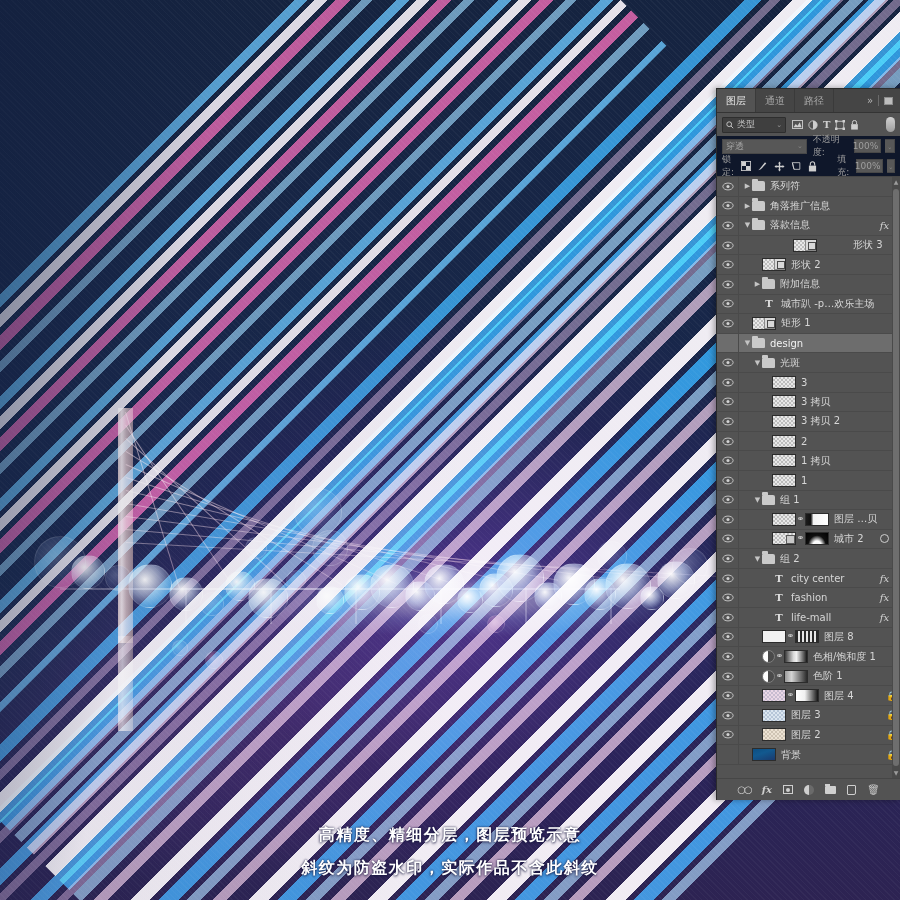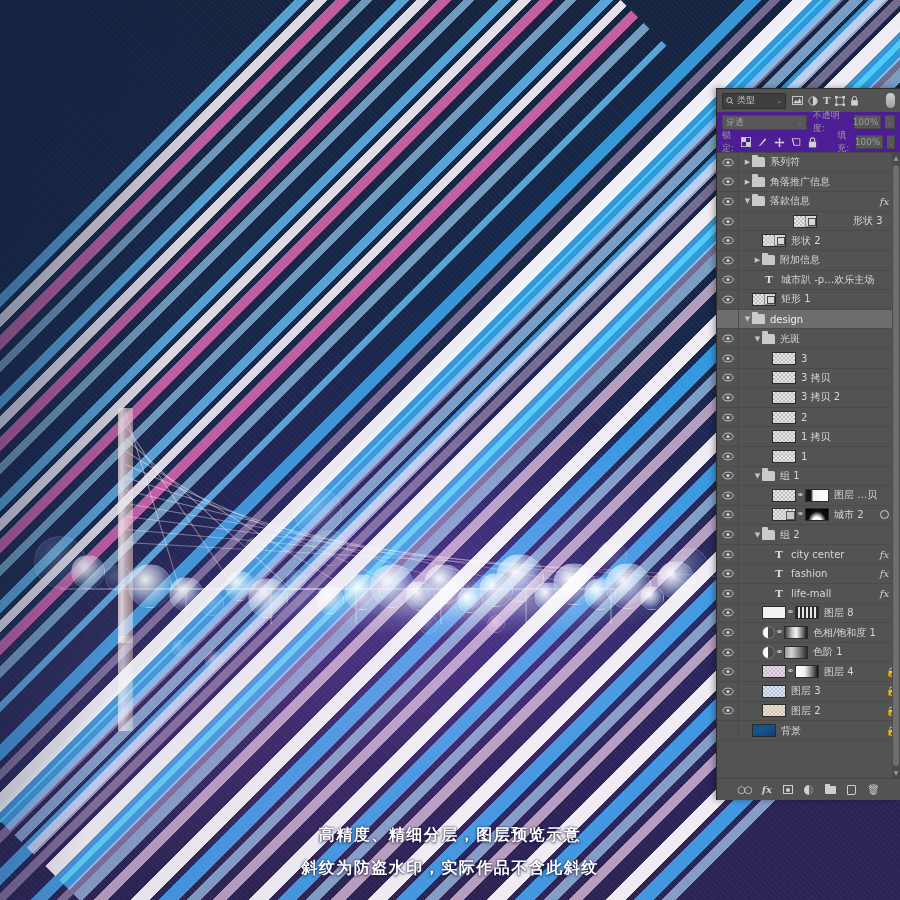--- a/index.html
+++ b/index.html
@@ -159,21 +159,21 @@
   .selbox .caret { margin-left: auto; font-size: 7px; color: #9a9a9a; }
   .ficons { display: flex; align-items: center; gap: 5px; margin-left: 2px; }
   .ficons span { color: #cfcfcf; font-size: 10px; line-height: 1; }
   .toggle-pill {
     margin-left: auto; width: 9px; height: 15px; border-radius: 5px;
     background: linear-gradient(180deg,#d2d2d2,#9d9d9d);
   }
 
   .blendbar, .lockbar {
     height: 20px; display: flex; align-items: center; gap: 4px;
-    padding: 0 5px; background: #4c1d95; color: #8e8e8e; font-size: 9px;
+    padding: 0 5px; background: #0f172a; color: #8e8e8e; font-size: 9px;
     flex: 0 0 auto;
   }
   .blend-sel {
     width: 88px; height: 15px; background: #575757; border: 1px solid #484848;
     display: flex; align-items: center; padding: 0 3px; color: #a5a5a5; font-size: 9px;
   }
   .blend-sel .caret { margin-left: auto; font-size: 7px; color:#868686; }
   .op-label { margin-left: 2px; color: #9e9e9e; }
   .num-field {
     width: 27px; height: 14px; background: #575757; border: 1px solid #484848;
@@ -367,20 +367,31 @@
   <div class="wm-right"></div>
   <div class="wm-fade"></div>
 
   <div class="caption">
     <div>高精度、精细分层，图层预览示意</div>
     <div>斜纹为防盗水印，实际作品不含此斜纹</div>
   </div>
 
   <div id="panel">
 
+    <div class="tabbar">
+      <div class="tab active">图层</div>
+      <div class="tab">通道</div>
+      <div class="tab">路径</div>
+      <div class="tabspacer"></div>
+      <div class="tab-ctl">
+        <span>»</span>
+        <span class="bar"></span>
+        <span class="sq"></span>
+      </div>
+    </div>
 
     <div class="filterbar">
       <div class="selbox">
         <svg width="8" height="8" viewBox="0 0 10 10">
           <circle cx="4" cy="4" r="3" fill="none" stroke="#c4c4c4" stroke-width="1.2"></circle>
           <line x1="6.2" y1="6.2" x2="9" y2="9" stroke="#c4c4c4" stroke-width="1.2"></line>
         </svg>
         <span>类型</span>
         <span class="caret">⌄</span>
       </div>

